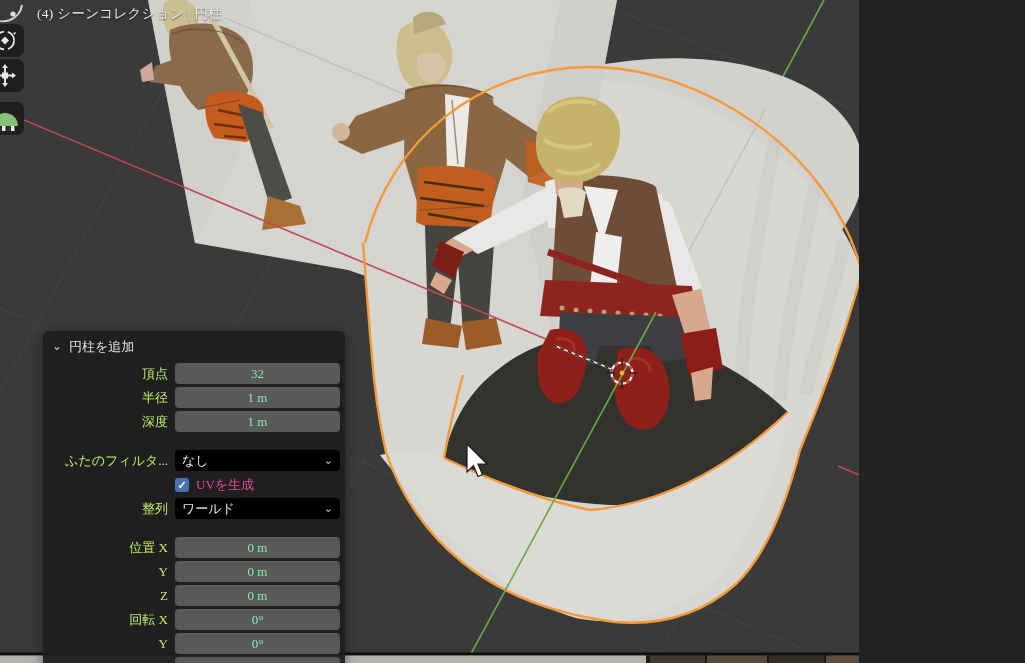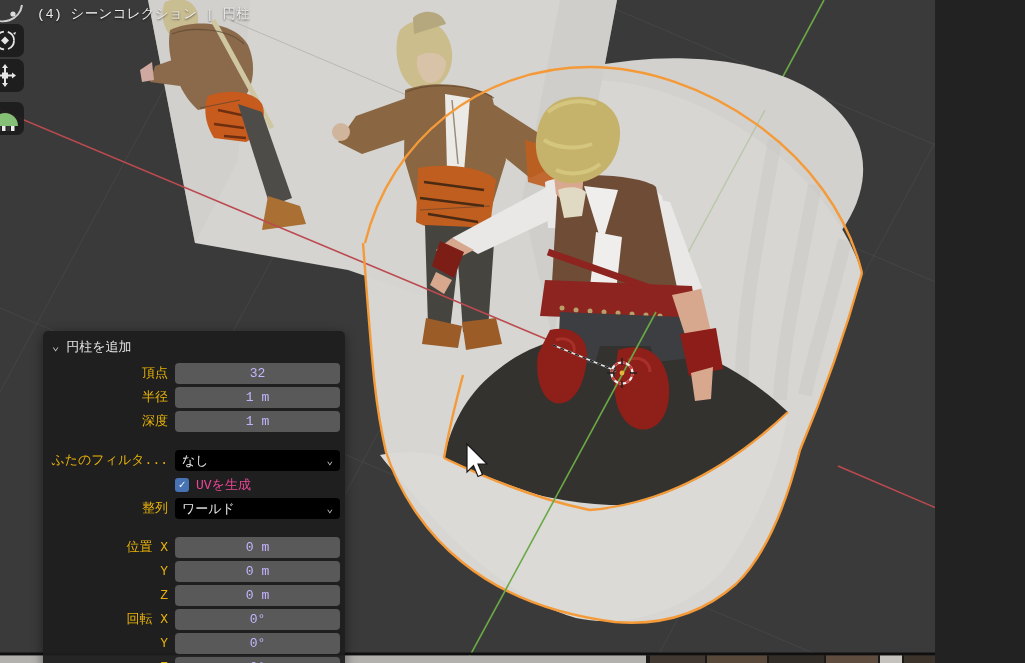--- a/index.html
+++ b/index.html
@@ -1,32 +1,32 @@
 <!DOCTYPE html>
 <html><head>
 <meta charset="utf-8">
 <style>
   html,body{margin:0;padding:0;background:#222;}
-  .stage{position:relative;width:935px;height:663px;overflow:hidden;background:#3a3a3a;
-         font-family:Liberation Mono, monospace;}
+  .stage{position:relative;width:859px;height:663px;overflow:hidden;background:#3a3a3a;
+         font-family:Liberation Serif, serif;}
   svg.scene{position:absolute;left:0;top:0;}
   .viewport-title{position:absolute;left:37px;top:5px;font-size:13.5px;color:#ececec;
     text-shadow:0 1px 2px rgba(0,0,0,.65);letter-spacing:.3px;white-space:nowrap;}
   
   .op-panel{position:absolute;left:43px;top:331px;width:302px;box-sizing:border-box;
     background:rgba(29,29,29,.95);border-radius:5px;box-shadow:0 3px 12px rgba(0,0,0,.45);
     padding:5px 5px 7px 0;font-size:13px;}
   .op-header{display:flex;align-items:center;gap:7px;padding:2px 0 7px 9px;color:#e3e3e3;}
   .op-header .chev{font-size:12px;color:#cdcdcd;transform:translateY(-1px);}
   .op-row{display:grid;grid-template-columns:125px 165px;column-gap:7px;height:21px;
     margin-bottom:3px;}
   .op-row.gap{margin-top:18px;}
-  .op-label{text-align:right;color:#eab308;line-height:21px;white-space:nowrap;overflow:hidden;}
+  .op-label{text-align:right;color:#bef264;line-height:21px;white-space:nowrap;overflow:hidden;}
   .ctl{height:21px;border-radius:4px;display:flex;align-items:center;box-sizing:border-box;}
-  .field{background:#595959;color:#c4b5fd;justify-content:center;}
+  .field{background:#595959;color:#86efac;justify-content:center;}
   .dropdown{background:#000000;color:#e8e8e8;justify-content:space-between;padding:0 7px;}
   .dropdown .dchev{color:#cfcfcf;font-size:11px;}
   .chkwrap{display:flex;align-items:center;gap:7px;height:21px;}
   .chkbox{width:14px;height:14px;border-radius:3px;background:#4772b3;color:#fff;
     font-size:11px;line-height:14px;text-align:center;font-weight:bold;}
   .chklabel{color:#ec4899;}
 </style>
 </head>
 <body>
 

